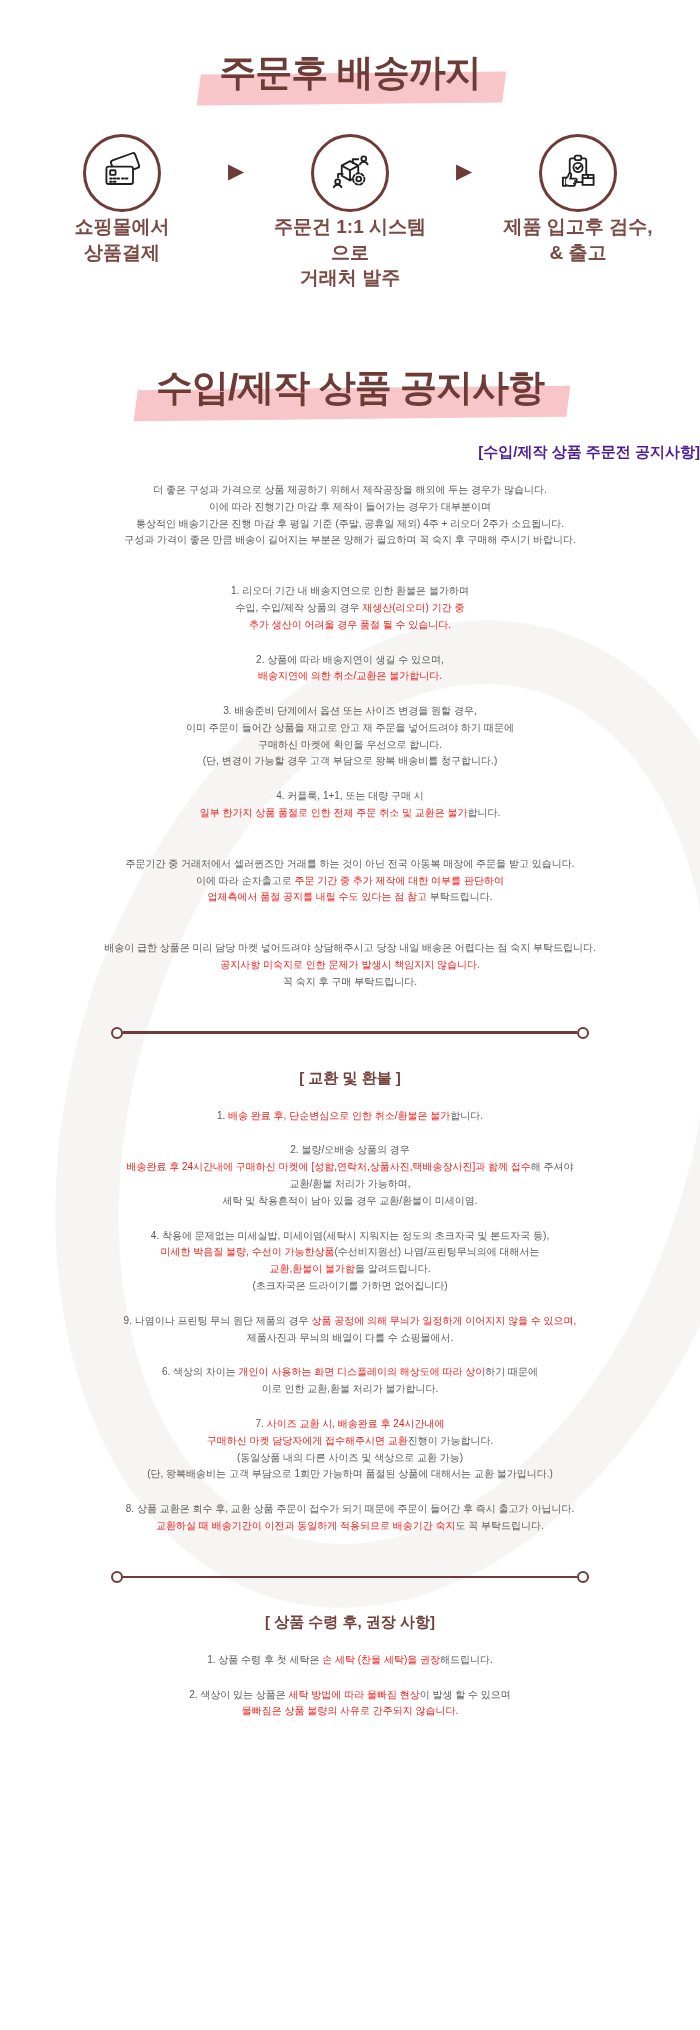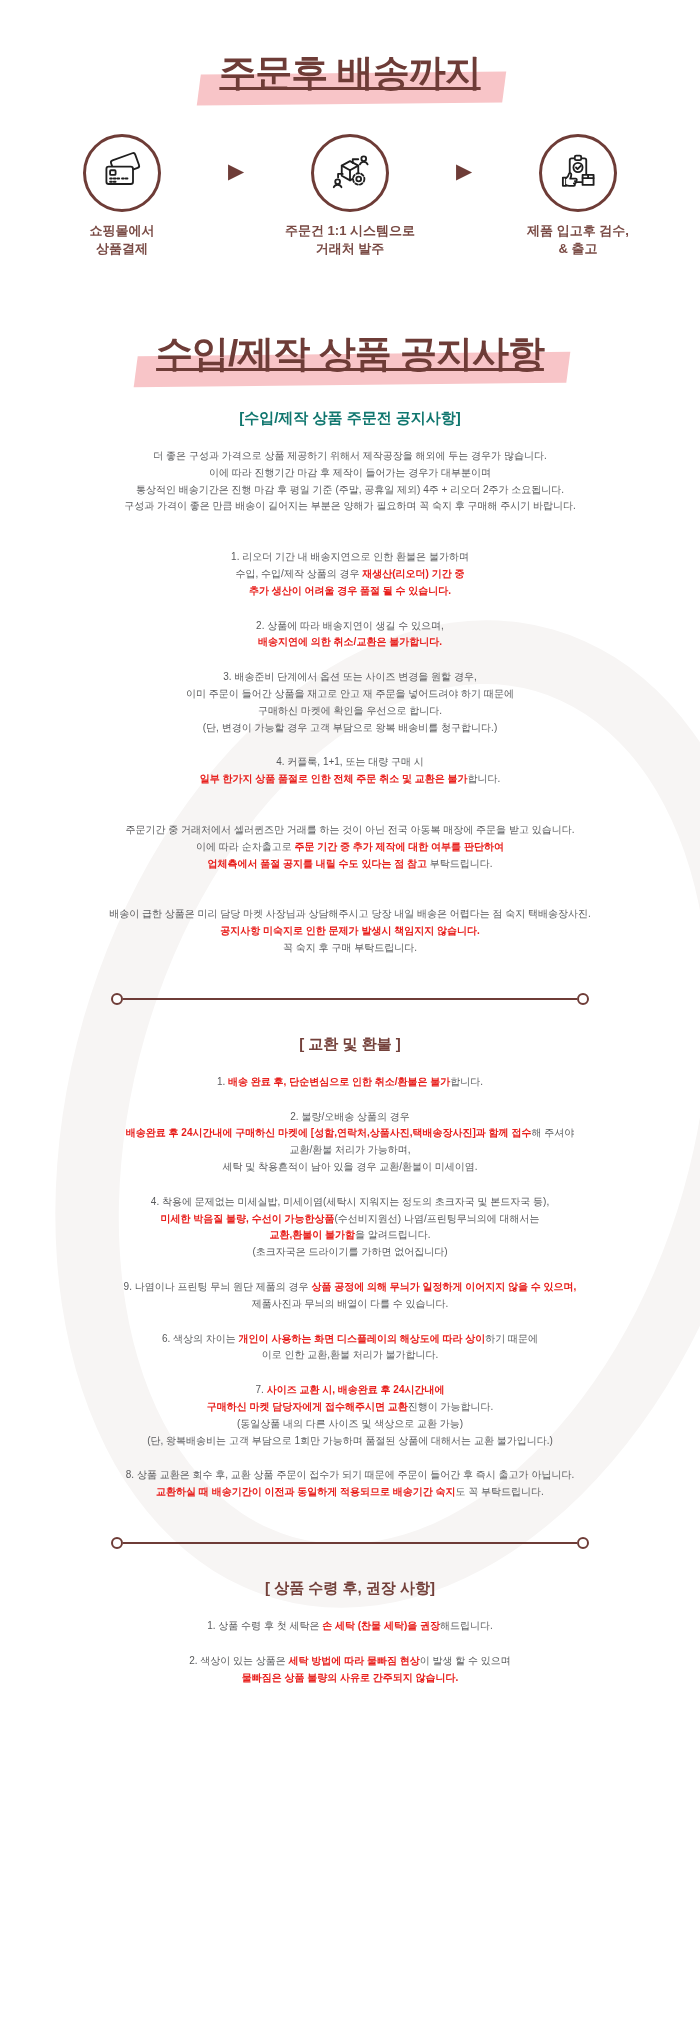--- a/index.html
+++ b/index.html
@@ -13,59 +13,59 @@
     border:64px solid #f7f5f4; border-radius:50%;
     transform:rotate(16deg); z-index:0;
   }
   .content { position:relative; z-index:1; text-align:center; }
 
   .big-title {
     position:relative; z-index:0; display:block;
     font-size:37px; font-weight:900; letter-spacing:-1px;
     color:#6e3c37; margin:0;
   }
-  .big-title .hl { position:relative; display:inline-block; padding:0 8px;text-decoration:underline; }
+  .big-title .hl { position:relative; display:inline-block; padding:0 8px; }
   .big-title .hl::before {
     content:""; position:absolute; z-index:-1;
     left:-12px; right:-16px; top:50%; bottom:-12%;
     background:#f8c5c8; transform:skewX(-8deg) rotate(-0.6deg);
   }
   #title-order { padding-top:48px; }
   #title-notice { margin-top:72px; }
 
   .steps-row {
     margin-top:36px; display:flex; justify-content:center;
     align-items:flex-start; gap:18px;
   }
   .step { width:168px; }
   .step-circle {
     width:72px; height:72px; margin:0 auto;
     border:3px solid #6e3c37; border-radius:50%;
     display:flex; align-items:center; justify-content:center;
     background:#fff;
   }
   .step-label {
-    margin-top:10px; font-size:13px; font-weight:700;
+    margin-top:2px; font-size:19px; font-weight:700;
     color:#7a4b45; line-height:1.35;
   }
   .step-arrow {
     margin-top:26px; color:#6e3c37; font-size:21px; line-height:1;
     width:24px; flex:none;
   }
 
   .sec-title { font-size:15px; font-weight:800; margin:30px 0 20px; }
-  .sec-title.redbrown { color:#0f766e; }
+  .sec-title.redbrown { color:#4c1d95;text-align:right; }
   .sec-title.brown { color:#73403a; }
 
   .block {
     font-size:10px; line-height:1.68; margin:0 0 18px;
     color:#58595b;
   }
   .block.gap { margin-top:34px; }
-  .red { color:#e8201d; font-weight:700; }
+  .red { color:#e8201d; font-weight:400; }
 
   .divider {
     display:flex; align-items:center; width:478px;
     margin:36px auto 8px;
   }
   .divider .dot {
     width:8px; height:8px; border:2.5px solid #6e3c37;
     border-radius:50%; background:#fff; flex:none;
   }
   .divider .dline { flex:1; height:2.5px; background:#6e3c37; }
@@ -154,37 +154,37 @@
 
   <div class="section">
     <h3 class="sec-title redbrown">[수입/제작 상품 주문전 공지사항]</h3>
     <div>
         <p class="block"><span>더 좋은 구성과 가격으로 상품 제공하기 위해서 제작공장을 해외에 두는 경우가 많습니다.</span><br><span>이에 따라 진행기간 마감 후 제작이 들어가는 경우가 대부분이며</span><br><span>통상적인 배송기간은 진행 마감 후 평일 기준 (주말, 공휴일 제외) 4주 + 리오더 2주가 소요됩니다.</span><br><span>구성과 가격이 좋은 만큼 배송이 길어지는 부분은 양해가 필요하며 꼭 숙지 후 구매해 주시기 바랍니다.</span></p>
         <p class="block gap"><span>1. 리오더 기간 내 배송지연으로 인한 환불은 불가하며</span><br><span>수입, 수입/제작 상품의 경우 </span><span class="red">재생산(리오더) 기간 중</span><br><span class="red">추가 생산이 어려울 경우 품절 될 수 있습니다.</span></p>
         <p class="block"><span>2. 상품에 따라 배송지연이 생길 수 있으며,</span><br><span class="red">배송지연에 의한 취소/교환은 불가합니다.</span></p>
         <p class="block"><span>3. 배송준비 단계에서 옵션 또는 사이즈 변경을 원할 경우,</span><br><span>이미 주문이 들어간 상품을 재고로 안고 재 주문을 넣어드려야 하기 때문에</span><br><span>구매하신 마켓에 확인을 우선으로 합니다.</span><br><span>(단, 변경이 가능할 경우 고객 부담으로 왕복 배송비를 청구합니다.)</span></p>
         <p class="block"><span>4. 커플룩, 1+1, 또는 대량 구매 시</span><br><span class="red">일부 한가지 상품 품절로 인한 전체 주문 취소 및 교환은 불가</span><span>합니다.</span></p>
         <p class="block gap"><span>주문기간 중 거래처에서 셀러퀸즈만 거래를 하는 것이 아닌 전국 아동복 매장에 주문을 받고 있습니다.</span><br><span>이에 따라 순차출고로 </span><span class="red">주문 기간 중 추가 제작에 대한 여부를 판단하여</span><br><span class="red">업체측에서 품절 공지를 내릴 수도 있다는 점 참고</span><span> 부탁드립니다.</span></p>
-        <p class="block gap"><span>배송이 급한 상품은 미리 담당 마켓 사장님과 상담해주시고 당장 내일 배송은 어렵다는 점 숙지 택배송장사진.</span><br><span class="red">공지사항 미숙지로 인한 문제가 발생시 책임지지 않습니다.</span><br><span>꼭 숙지 후 구매 부탁드립니다.</span></p>
+        <p class="block gap"><span>배송이 급한 상품은 미리 담당 마켓 넣어드려야 상담해주시고 당장 내일 배송은 어렵다는 점 숙지 부탁드립니다.</span><br><span class="red">공지사항 미숙지로 인한 문제가 발생시 책임지지 않습니다.</span><br><span>꼭 숙지 후 구매 부탁드립니다.</span></p>
       </div>
   </div>
 
   <div class="divider">
     <span class="dot"></span>
     <span class="dline"></span>
     <span class="dot"></span>
   </div>
 
   <div class="section">
     <h3 class="sec-title brown">[ 교환 및 환불 ]</h3>
     <div>
         <p class="block"><span>1. </span><span class="red">배송 완료 후, 단순변심으로 인한 취소/환불은 불가</span><span>합니다.</span></p>
         <p class="block"><span>2. 불량/오배송 상품의 경우</span><br><span class="red">배송완료 후 24시간내에 구매하신 마켓에 [성함,연락처,상품사진,택배송장사진]과 함께 접수</span><span>해 주셔야</span><br><span>교환/환불 처리가 가능하며,</span><br><span>세탁 및 착용흔적이 남아 있을 경우 교환/환불이 미세이염.</span></p>
         <p class="block"><span>4. 착용에 문제없는 미세실밥, 미세이염(세탁시 지워지는 정도의 초크자국 및 본드자국 등),</span><br><span class="red">미세한 박음질 불량, 수선이 가능한상품</span><span>(수선비지원선) 나염/프린팅무늬의에 대해서는</span><br><span class="red">교환,환불이 불가함</span><span>을 알려드립니다.</span><br><span>(초크자국은 드라이기를 가하면 없어집니다)</span></p>
-        <p class="block"><span>9. 나염이나 프린팅 무늬 원단 제품의 경우 </span><span class="red">상품 공정에 의해 무늬가 일정하게 이어지지 않을 수 있으며,</span><br><span>제품사진과 무늬의 배열이 다를 수 있습니다.</span></p>
+        <p class="block"><span>9. 나염이나 프린팅 무늬 원단 제품의 경우 </span><span class="red">상품 공정에 의해 무늬가 일정하게 이어지지 않을 수 있으며,</span><br><span>제품사진과 무늬의 배열이 다를 수 쇼핑몰에서.</span></p>
         <p class="block"><span>6. 색상의 차이는 </span><span class="red">개인이 사용하는 화면 디스플레이의 해상도에 따라 상이</span><span>하기 때문에</span><br><span>이로 인한 교환,환불 처리가 불가합니다.</span></p>
         <p class="block"><span>7. </span><span class="red">사이즈 교환 시, 배송완료 후 24시간내에</span><br><span class="red">구매하신 마켓 담당자에게 접수해주시면 교환</span><span>진행이 가능합니다.</span><br><span>(동일상품 내의 다른 사이즈 및 색상으로 교환 가능)</span><br><span>(단, 왕복배송비는 고객 부담으로 1회만 가능하며 품절된 상품에 대해서는 교환 불가입니다.)</span></p>
         <p class="block"><span>8. 상품 교환은 회수 후, 교환 상품 주문이 접수가 되기 때문에 주문이 들어간 후 즉시 출고가 아닙니다.</span><br><span class="red">교환하실 때 배송기간이 이전과 동일하게 적용되므로 배송기간 숙지</span><span>도 꼭 부탁드립니다.</span></p>
       </div>
   </div>
 
   <div class="divider">
     <span class="dot"></span>
     <span class="dline"></span>
     <span class="dot"></span>

